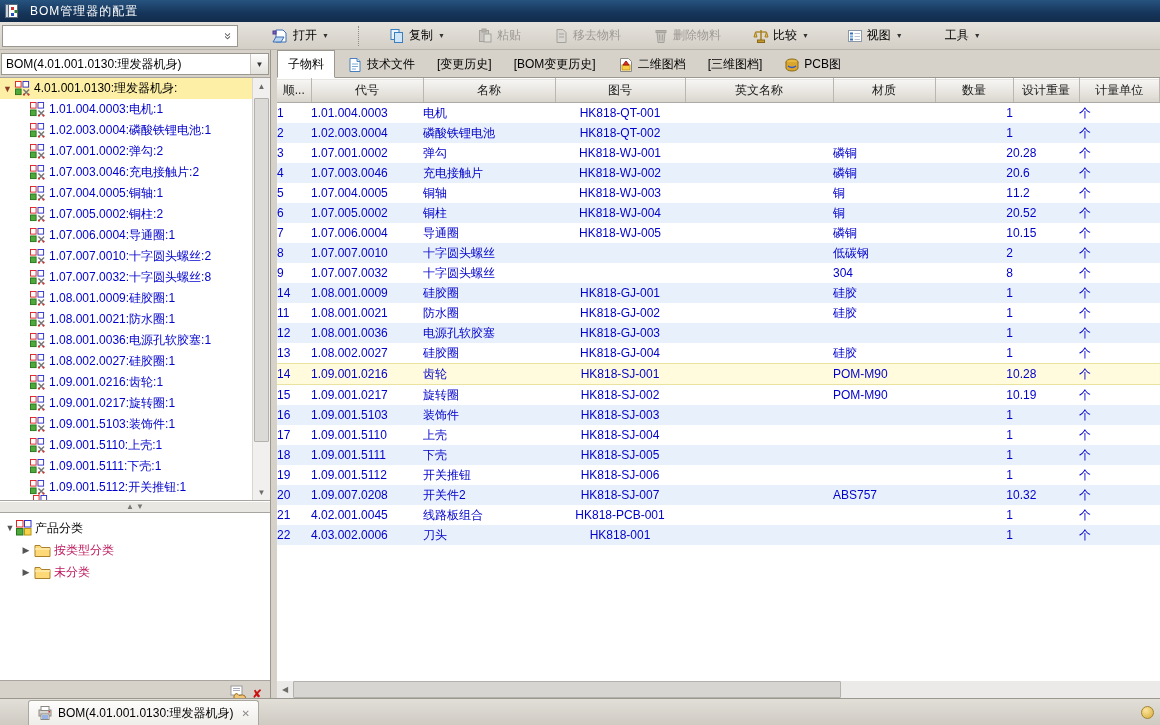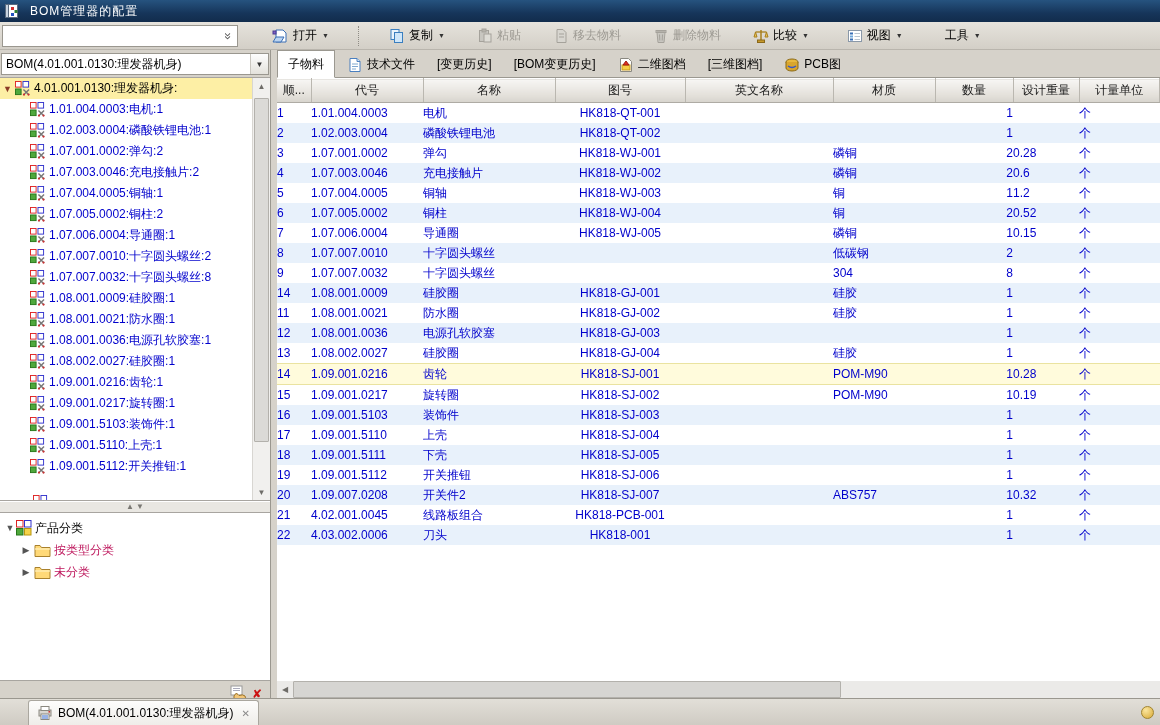--- a/index.html
+++ b/index.html
@@ -530,20 +530,35 @@
         <rect x="0.5" y="8.5" width="6" height="6" fill="#4FA83C" stroke="#27761A"></rect>
         <line x1="9" y1="9" x2="15" y2="15" stroke="#777" stroke-width="1.5"></line>
         <line x1="15" y1="9" x2="9" y2="15" stroke="#777" stroke-width="1.5"></line>
         <circle cx="9.6" cy="14.4" r="1.2" fill="#C33"></circle>
         <circle cx="14.4" cy="14.4" r="1.2" fill="#C33"></circle>
       </svg>
     </span>
     <span class="tree-label">1.09.001.5110:上壳:1</span>
   </div>
 
+  <div class="tree-item">
+    <span class="indent"></span>
+    <span class="tree-icon">
+      <svg width="15" height="15" viewBox="0 0 16 16">
+        <rect x="0.5" y="0.5" width="6" height="6" fill="#fff" stroke="#D22"></rect>
+        <rect x="8.5" y="0.5" width="6" height="6" fill="#fff" stroke="#33C"></rect>
+        <rect x="0.5" y="8.5" width="6" height="6" fill="#4FA83C" stroke="#27761A"></rect>
+        <line x1="9" y1="9" x2="15" y2="15" stroke="#777" stroke-width="1.5"></line>
+        <line x1="15" y1="9" x2="9" y2="15" stroke="#777" stroke-width="1.5"></line>
+        <circle cx="9.6" cy="14.4" r="1.2" fill="#C33"></circle>
+        <circle cx="14.4" cy="14.4" r="1.2" fill="#C33"></circle>
+      </svg>
+    </span>
+    <span class="tree-label">1.09.001.5111:下壳:1</span>
+  </div>
 
   <div class="tree-item">
     <span class="indent"></span>
     <span class="tree-icon">
       <svg width="15" height="15" viewBox="0 0 16 16">
         <rect x="0.5" y="0.5" width="6" height="6" fill="#fff" stroke="#D22"></rect>
         <rect x="8.5" y="0.5" width="6" height="6" fill="#fff" stroke="#33C"></rect>
         <rect x="0.5" y="8.5" width="6" height="6" fill="#4FA83C" stroke="#27761A"></rect>
         <line x1="9" y1="9" x2="15" y2="15" stroke="#777" stroke-width="1.5"></line>
         <line x1="15" y1="9" x2="9" y2="15" stroke="#777" stroke-width="1.5"></line>

